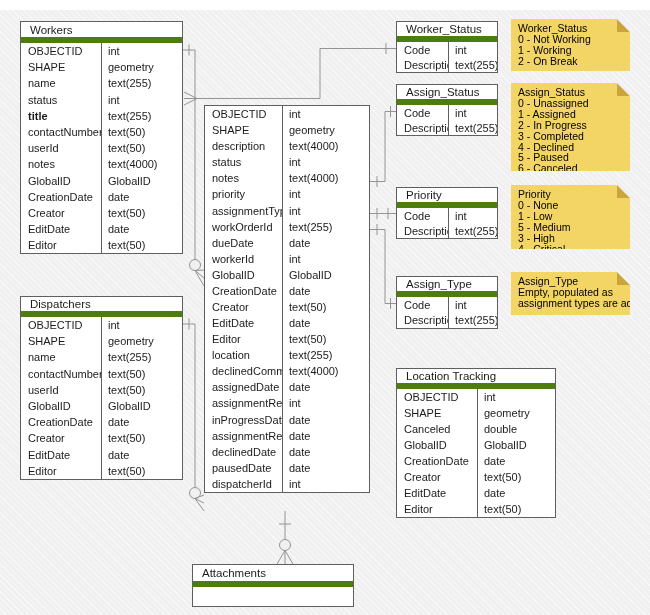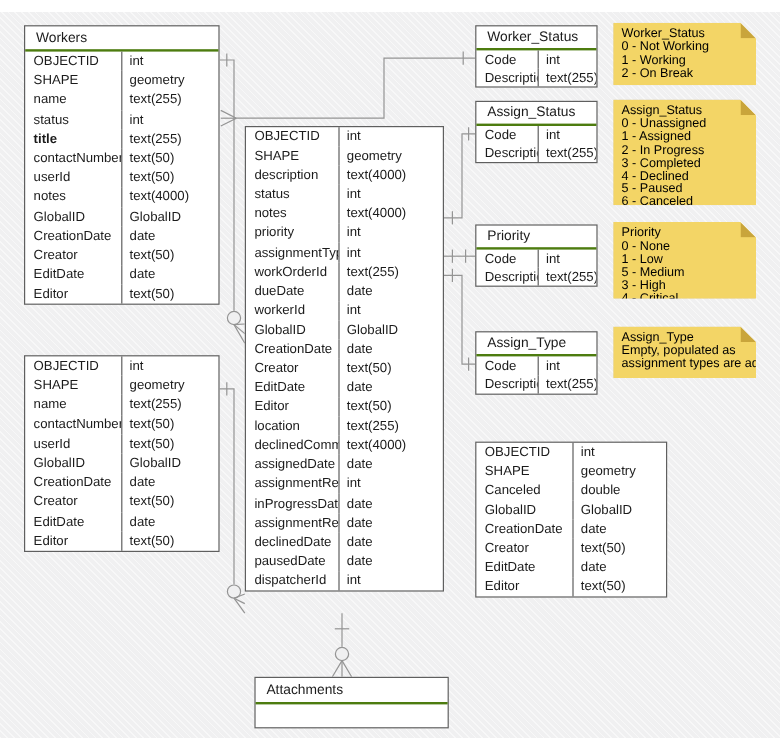--- a/index.html
+++ b/index.html
@@ -15,21 +15,21 @@
   }
   .top-margin { position:absolute; left:0; top:0; width:650px; height:10px; background:#ffffff; }
 
   svg.connector-layer { position:absolute; left:0; top:0; width:650px; height:605px; }
 
   .etable {
     position:absolute; background:#ffffff; border:1px solid #5f5f5f;
     box-sizing:border-box; color:#1b1b1b;
   }
   .etable-title {
-    border-bottom:2px solid #4d7c0f; box-sizing:border-box;
+    border-bottom:6px solid #4d7c0f; box-sizing:border-box;
     display:flex; align-items:center; padding-left:9px;
     font-size:11.5px; white-space:nowrap; overflow:hidden;text-align:center;
   }
   .erow { display:flex; box-sizing:border-box; font-size:11px; }
   .erow .fname {
     box-sizing:border-box; border-right:1px solid #5f5f5f;
     padding-left:7px; display:flex; align-items:center;
     white-space:nowrap; overflow:hidden;
   }
   .erow .ftype {
@@ -153,20 +153,21 @@
         <div class="erow" style="height: 16.2px;">
           <span class="fname" style="width: 81px;">EditDate</span>
           <span class="ftype">date</span>
         </div>
         <div class="erow" style="height: 16.2px;">
           <span class="fname" style="width: 81px;">Editor</span>
           <span class="ftype">text(50)</span>
         </div>
       </div>
       <div class="etable" style="left: 20px; top: 286px; width: 163px;">
+        <div class="etable-title" style="height: 20px;">Dispatchers</div>
         <div class="erow" style="height: 16.2px;">
           <span class="fname" style="width: 81px;">OBJECTID</span>
           <span class="ftype">int</span>
         </div>
         <div class="erow" style="height: 16.2px;">
           <span class="fname" style="width: 81px;">SHAPE</span>
           <span class="ftype">geometry</span>
         </div>
         <div class="erow" style="height: 16.2px;">
           <span class="fname" style="width: 81px;">name</span>
@@ -337,20 +338,21 @@
         <div class="erow" style="height: 15.5px;">
           <span class="fname" style="width: 52px;">Code</span>
           <span class="ftype">int</span>
         </div>
         <div class="erow" style="height: 15.5px;">
           <span class="fname" style="width: 52px;">Description</span>
           <span class="ftype">text(255)</span>
         </div>
       </div>
       <div class="etable" style="left: 396px; top: 358px; width: 160px;">
+        <div class="etable-title" style="height: 20px;">Location Tracking</div>
         <div class="erow" style="height: 16px;">
           <span class="fname" style="width: 81px;">OBJECTID</span>
           <span class="ftype">int</span>
         </div>
         <div class="erow" style="height: 16px;">
           <span class="fname" style="width: 81px;">SHAPE</span>
           <span class="ftype">geometry</span>
         </div>
         <div class="erow" style="height: 16px;">
           <span class="fname" style="width: 81px;">Canceled</span>
@@ -370,21 +372,21 @@
         </div>
         <div class="erow" style="height: 16px;">
           <span class="fname" style="width: 81px;">EditDate</span>
           <span class="ftype">date</span>
         </div>
         <div class="erow" style="height: 16px;">
           <span class="fname" style="width: 81px;">Editor</span>
           <span class="ftype">text(50)</span>
         </div>
       </div>
-      <div class="etable" style="left: 212px; top: 554px; width: 162px;">
+      <div class="etable" style="left: 192px; top: 554px; width: 162px;">
         <div class="etable-title" style="height: 22px;">Attachments</div>
         <div class="erow empty" style="height: 19px;"></div>
       </div>
     </div>
   <div id="notes-layer">
       <div class="note" style="left: 511px; top: 9px; width: 119px; height: 52px; background: rgb(243, 213, 102); color: rgb(0, 0, 0);">
         <div class="note-line">Worker_Status</div>
         <div class="note-line">0 - Not Working</div>
         <div class="note-line">1 - Working</div>
         <div class="note-line">2 - On Break</div>

